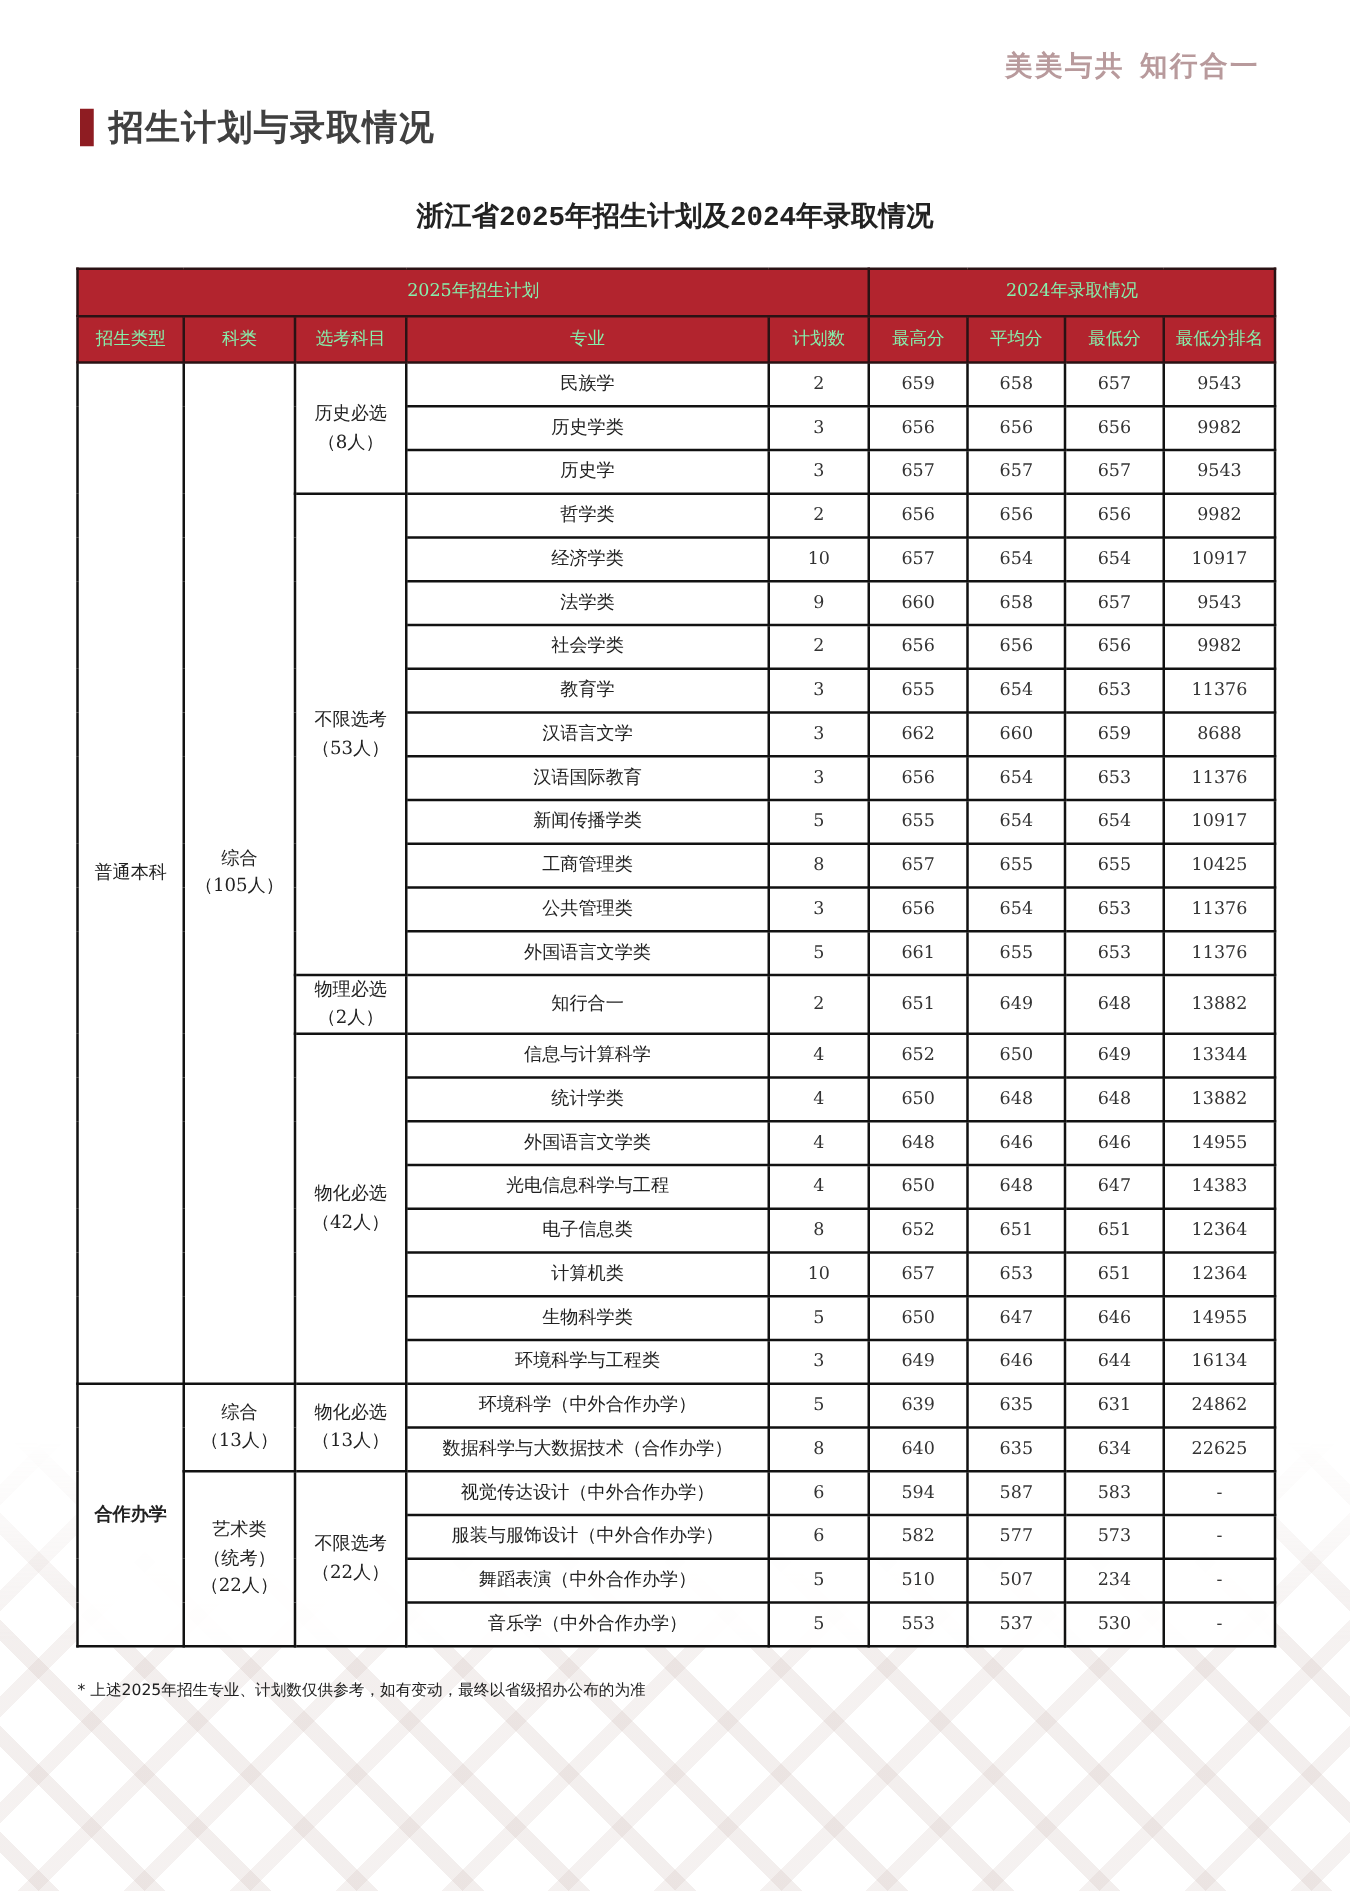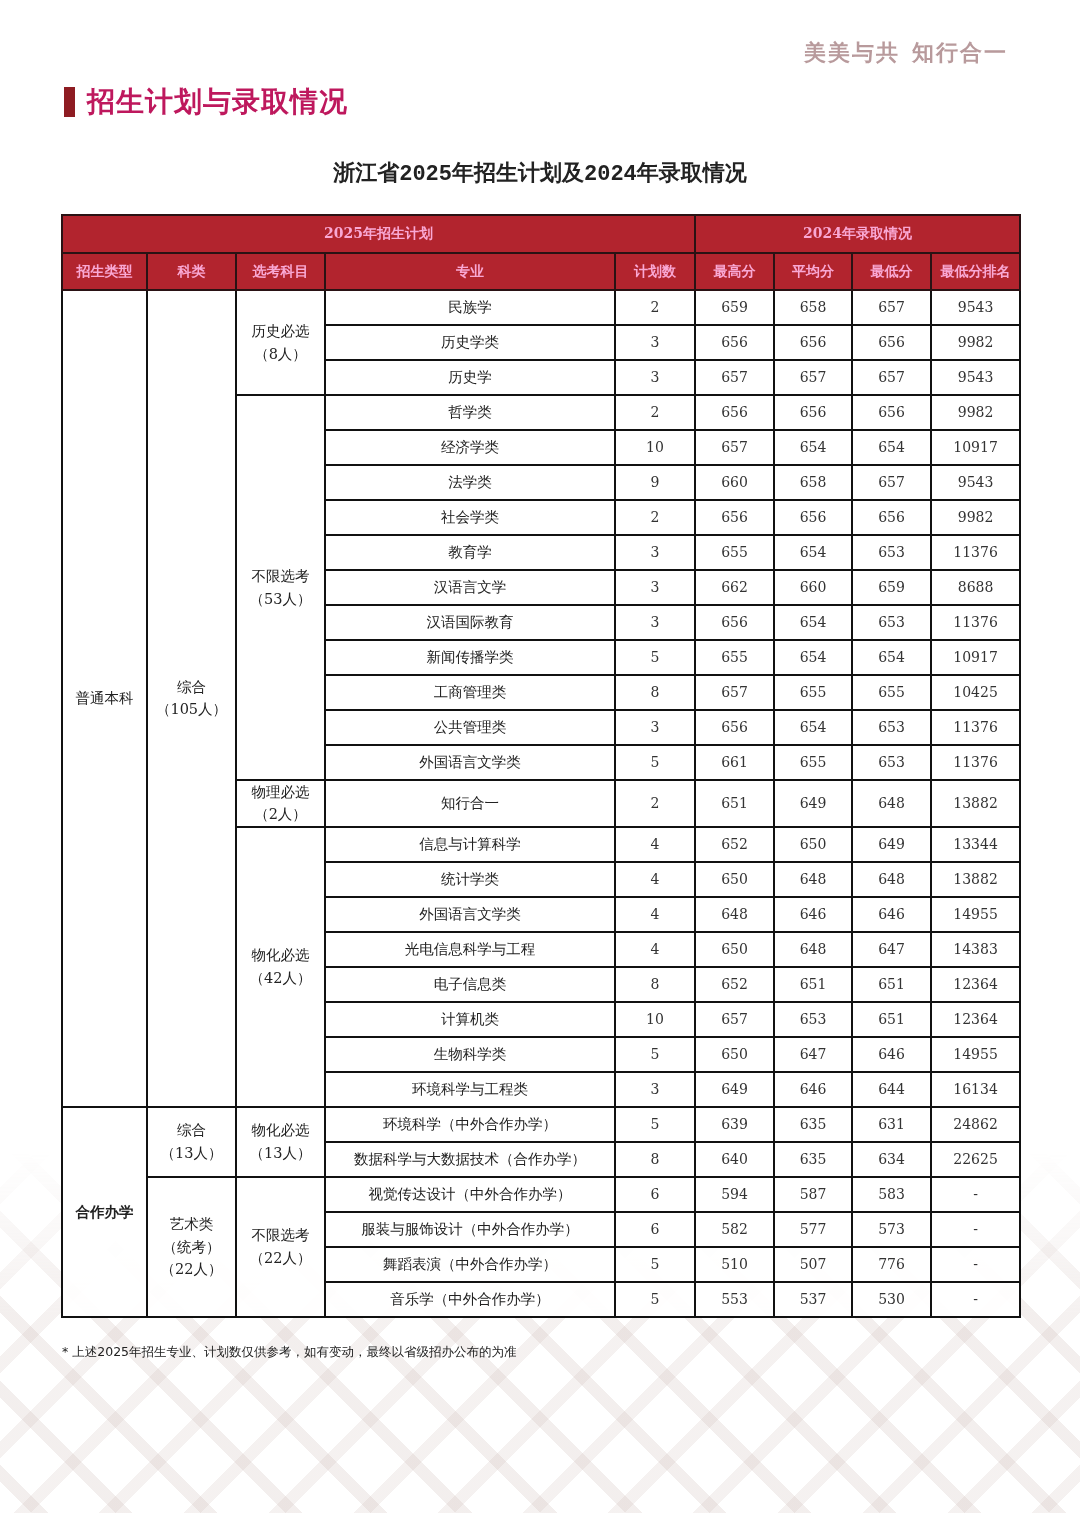--- a/index.html
+++ b/index.html
@@ -25,38 +25,38 @@
     z-index: 1;
   }
   .motto span + span { margin-left: 12px; }
   .section-title {
     position: absolute; left: 64px; top: 84px; height: 36px;
     display: flex; align-items: center; z-index: 1;
   }
   .section-bar { width: 11px; height: 30px; background: #8e1c22; margin-right: 12px; }
   .section-text {
     font-family: "DejaVu Sans", sans-serif; font-weight: bold; font-size: 28px;
-    color: #be185d; letter-spacing: 1px;
+    color: #404040; letter-spacing: 1px;
   }
   .table-title {
     position: absolute; top: 158px; left: 0; width: 1080px; text-align: center;
     font-family: Liberation Mono, monospace; font-size: 22px; font-weight: bold;
     color: #222; z-index: 1;
   }
   .table-wrap { position: absolute; left: 61px; top: 214px; width: 958px; z-index: 1; }
   table {
     border-collapse: collapse; width: 958px; table-layout: fixed;
     border: 2.5px solid #111; background: rgba(255,255,255,0.92);
   }
   th, td {
     border: 2.5px solid #111; text-align: center; vertical-align: middle;
     padding: 0; font-size: 14px; line-height: 1.55;
   }
   th {
-    background: #b2242e; color: #f9a8d4; font-weight: bold; font-size: 14px;
+    background: #b2242e; color: #86efac; font-weight: normal; font-size: 14px;
     border-color: #2a1214;
   }
   tr.h1 th { height: 36px; }
   tr.h2 th { height: 35px; text-align: center; }
   tr.r td { height: 33px; }
   tr.tall td { height: 44px; }
   td.num { color: #333; }
   td.major { font-size: 14.5px; color: #222; }
   td.group { font-size: 14.5px; }
   .footnote {
@@ -346,21 +346,21 @@
           <td class="num">582</td>
           <td class="num">577</td>
           <td class="num">573</td>
           <td class="num">-</td>
         </tr>
         <tr class="r">
           <td class="major">舞蹈表演（中外合作办学）</td>
           <td class="num">5</td>
           <td class="num">510</td>
           <td class="num">507</td>
-          <td class="num">776</td>
+          <td class="num">234</td>
           <td class="num">-</td>
         </tr>
         <tr class="r">
           <td class="major">音乐学（中外合作办学）</td>
           <td class="num">5</td>
           <td class="num">553</td>
           <td class="num">537</td>
           <td class="num">530</td>
           <td class="num">-</td>
         </tr>

